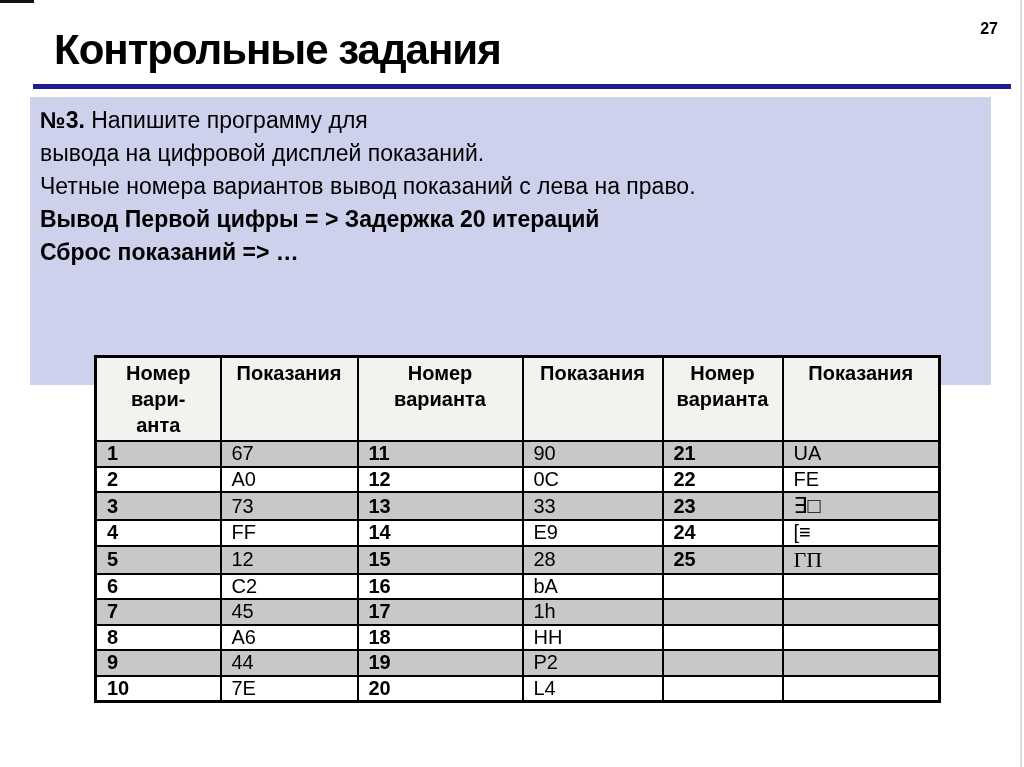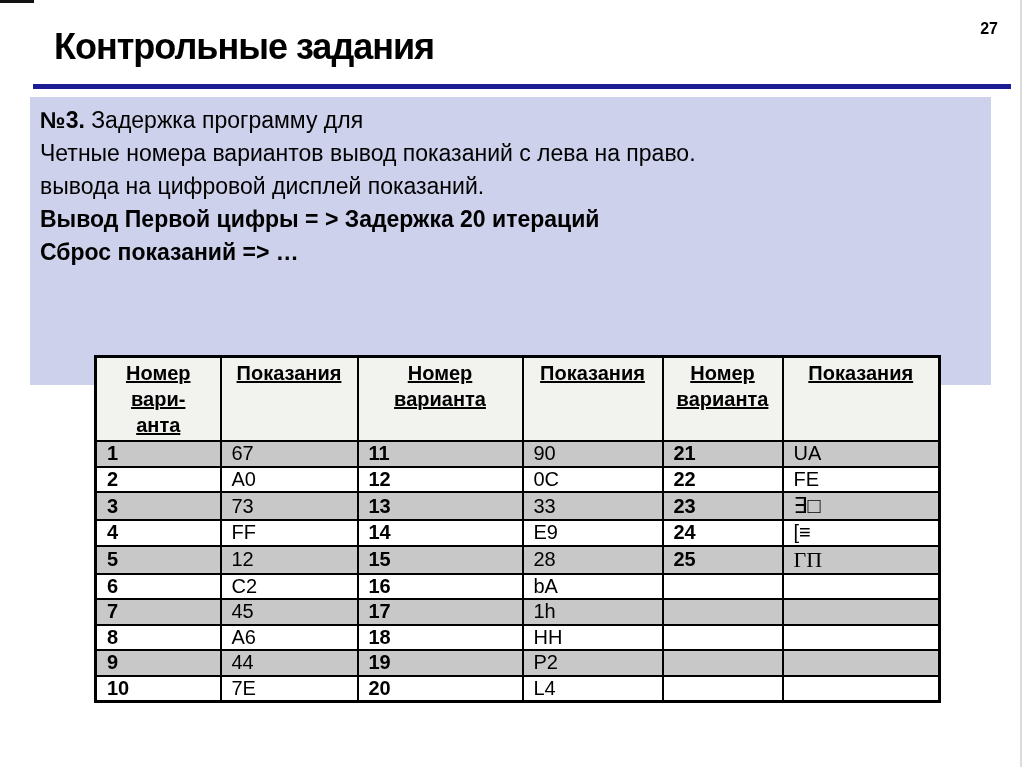--- a/index.html
+++ b/index.html
@@ -16,21 +16,21 @@
     position: absolute; left: 0; top: 0;
     width: 34px; height: 3px; background: #111;
   }
   .right-edge {
     position: absolute; right: 2px; top: 0;
     width: 2px; height: 100%; background: #dcdcdc;
   }
 
   .slide-title {
     position: absolute; left: 54px; top: 26px;
-    font-size: 36px; font-weight: bold; letter-spacing: -1px;
+    font-size: 42px; font-weight: bold; letter-spacing: -1px;
     white-space: nowrap;
   }
   .page-number {
     position: absolute; top: 20px; right: 26px;
     font-size: 16px; font-weight: bold;
   }
   .title-rule {
     position: absolute; left: 33px; top: 84px;
     width: 978px; height: 5px; background: #1c1c94;
   }
@@ -58,21 +58,20 @@
   }
   table.variants th {
     background: #f2f2ef;
     font-weight: bold;
     text-align: center;
     vertical-align: top;
     white-space: pre-line;
     line-height: 26px;
     height: 80px;
     padding: 2px 4px;
-    text-decoration: underline;
   }
   table.variants td {
     height: 25.5px;
     padding: 0 4px 0 10px;
     vertical-align: middle;
     background: #ffffff;
     overflow: hidden;
     white-space: nowrap;
   }
   table.variants tbody tr:nth-child(odd) td { background: #c8c8c8; }
@@ -88,23 +87,23 @@
 <body>
 
 <div class="top-edge-mark"></div>
 <div class="right-edge"></div>
 
 <h1 class="slide-title" data-bind="page.title">Контрольные задания</h1>
 <div class="page-number" data-bind="page.number">27</div>
 <div class="title-rule"></div>
 
 <div class="task-box">
-  <div class="task-line"><span class="task-no" data-bind="task.no">№3.</span><span data-bind="task.line1"> Задержка программу для</span></div>
+  <div class="task-line"><span class="task-no" data-bind="task.no">№3.</span><span data-bind="task.line1"> Напишите программу для</span></div>
+  <div class="task-line" data-bind="task.line2">вывода на цифровой дисплей показаний.</div>
   <div class="task-line" data-bind="task.line3">Четные номера вариантов вывод показаний с лева на право.</div>
-  <div class="task-line" data-bind="task.line2">вывода на цифровой дисплей показаний.</div>
   <div class="task-line bold" data-bind="task.line5">Вывод Первой цифры = &gt; Задержка 20 итераций</div>
   <div class="task-line bold" data-bind="task.line7">Сброс показаний =&gt; …</div>
 </div>
 
 <table class="variants">
   <colgroup>
     <col style="width:125px">
       <col style="width:137px">
       <col style="width:165px">
     <col style="width:140px">

